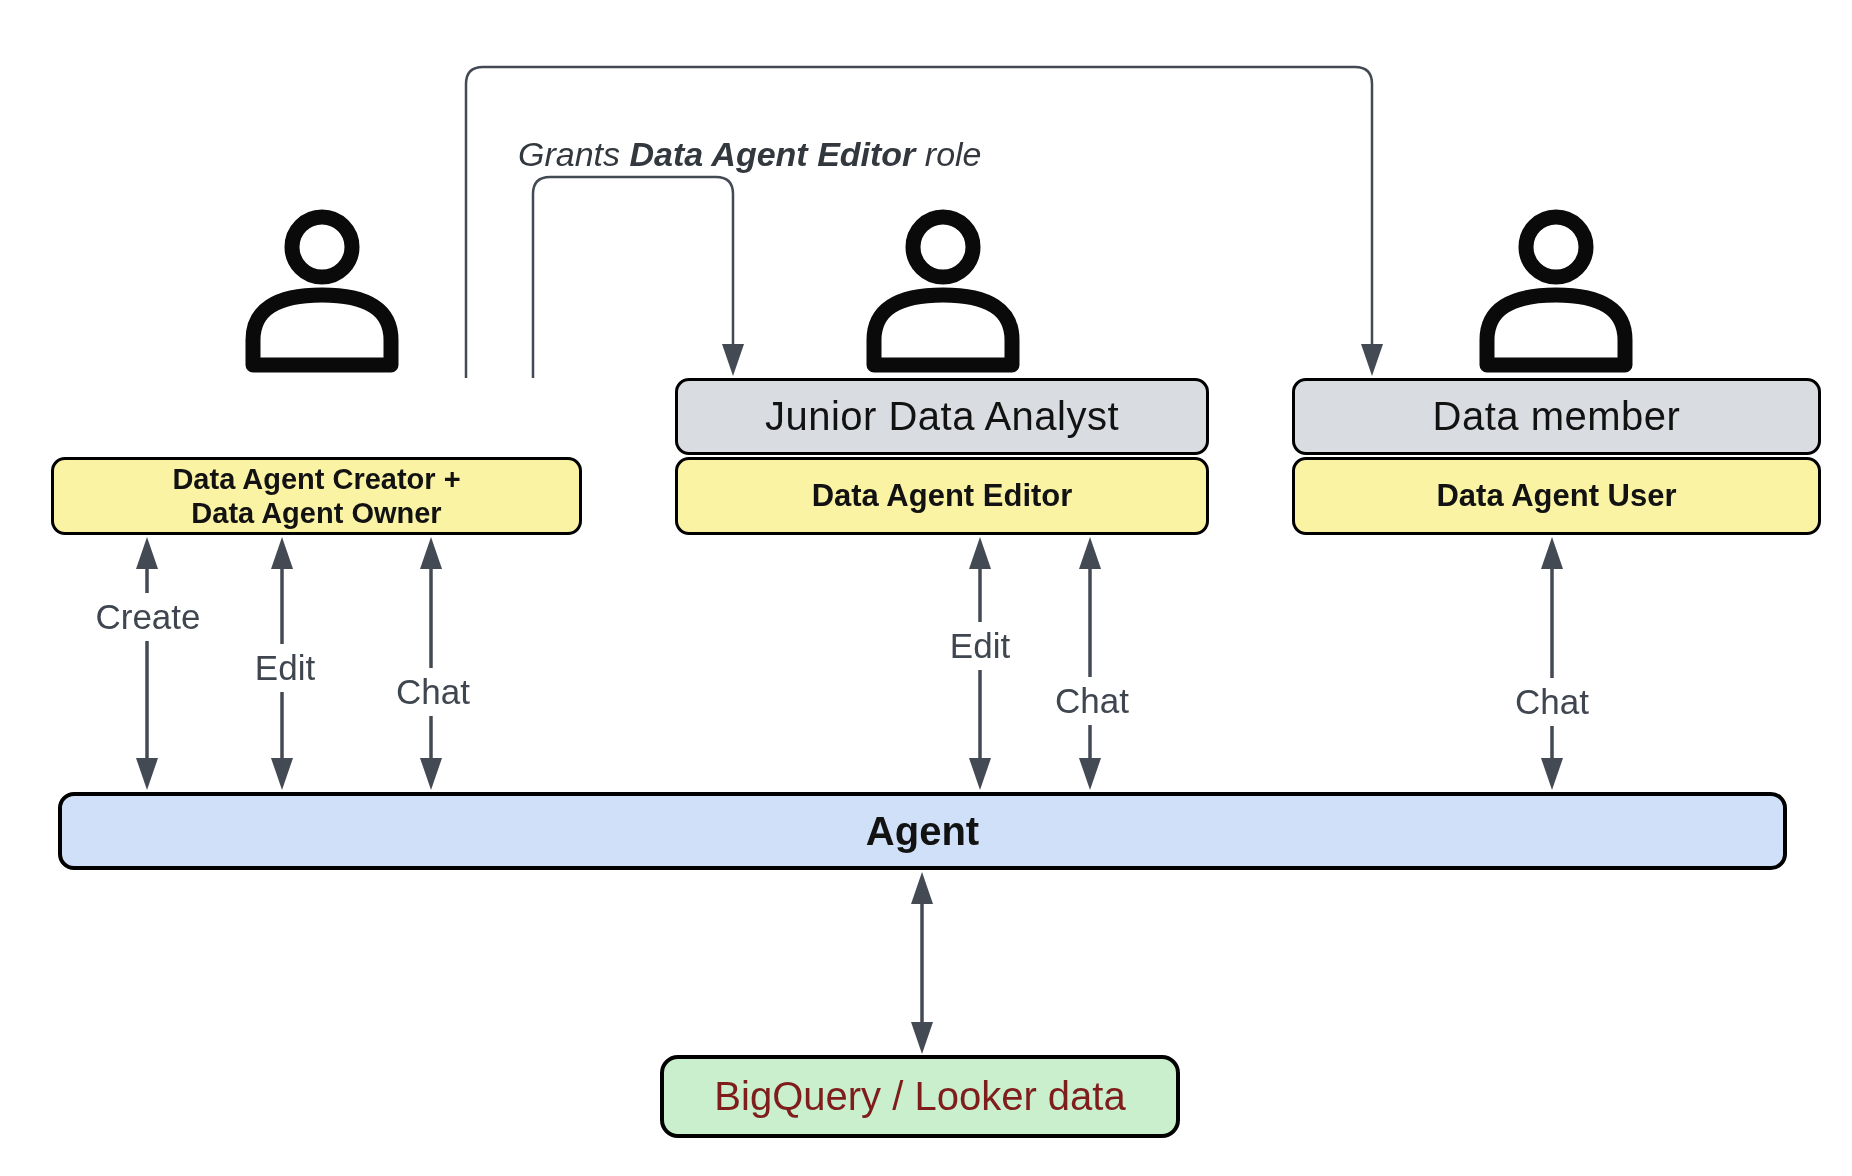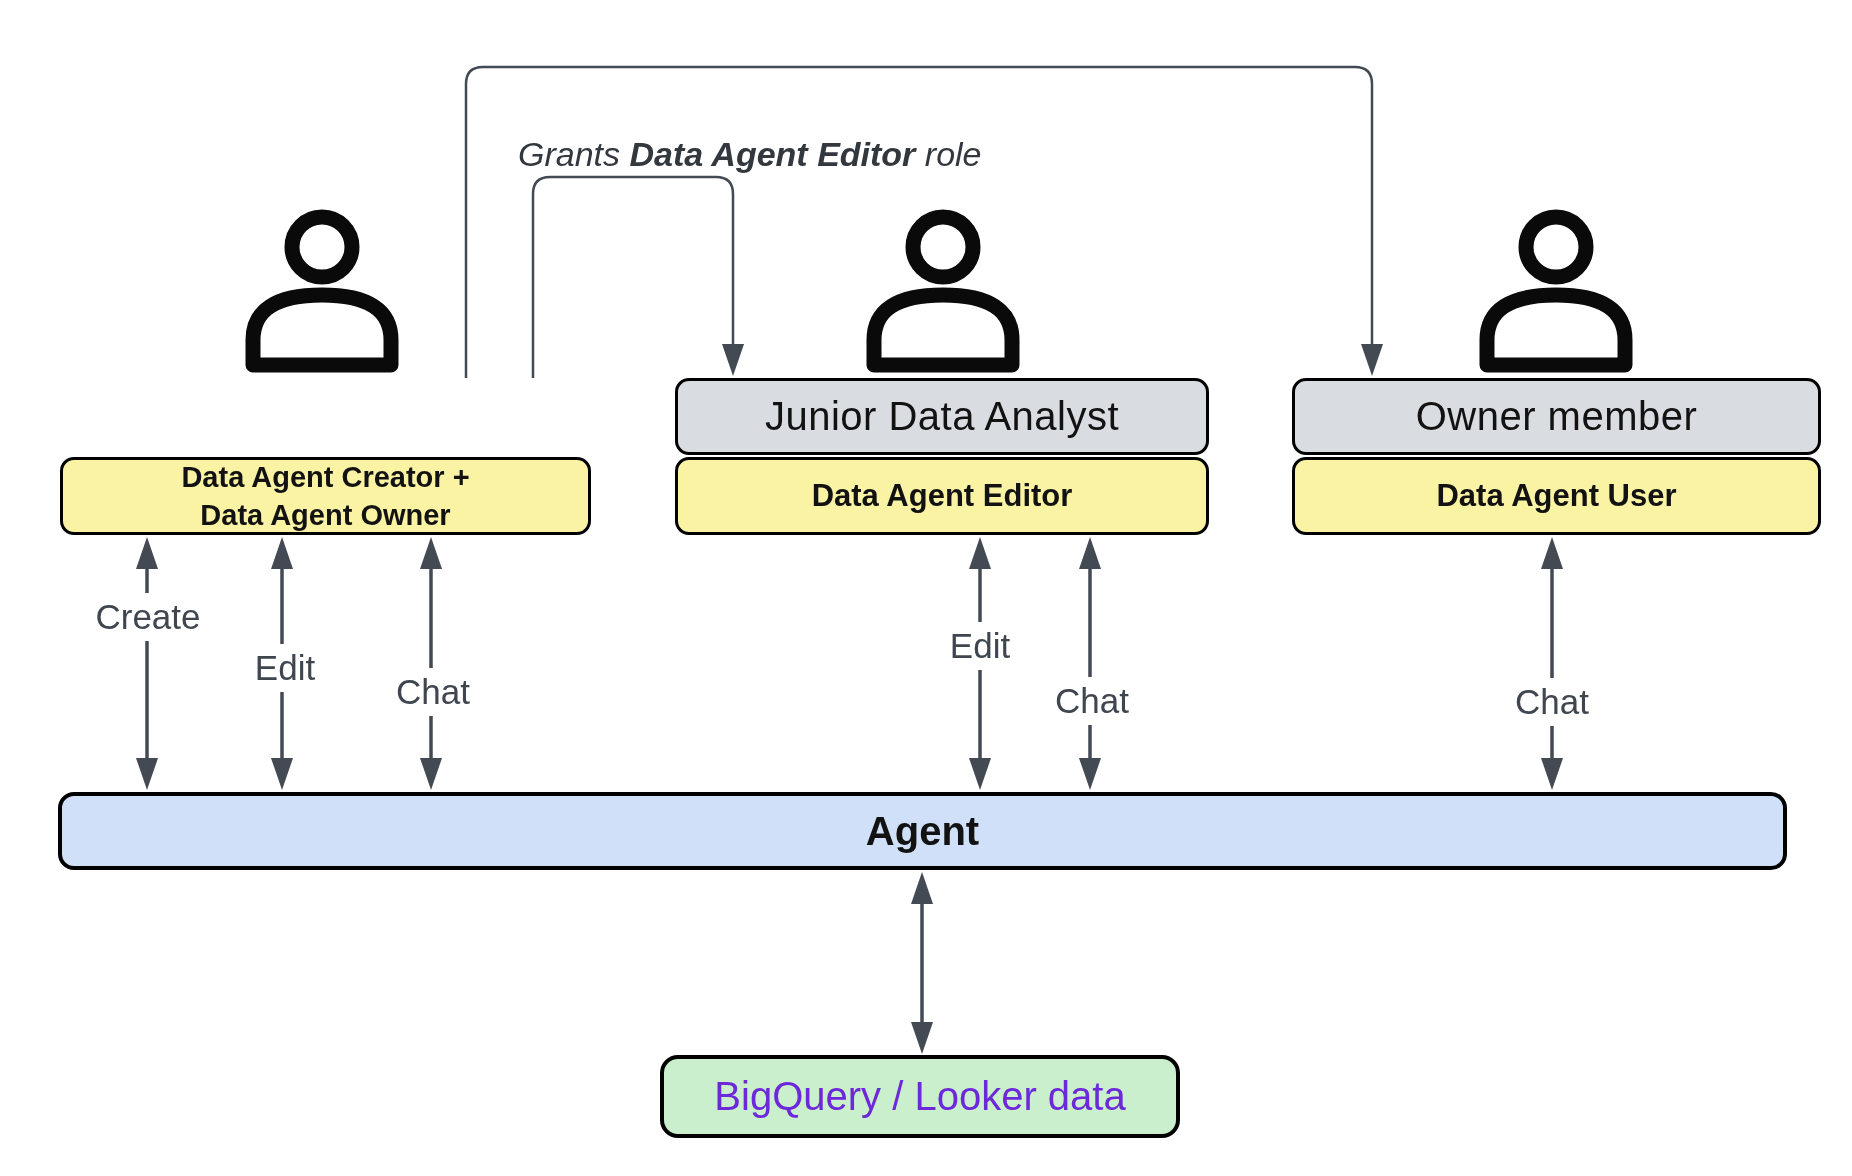--- a/index.html
+++ b/index.html
@@ -23,21 +23,21 @@
   }
   .role-box .role-line{display:block;}
   .role-single{font-size:31px;}
   .role-double{font-size:29px;}
   .agent-bar{
     background:var(--agent_fill);border-radius:16px;border-width:4px;
     font-size:40px;color:#121212;font-weight:bold;
   }
   .datastore-box{
     background:var(--datastore_fill);border-radius:18px;border-width:4px;
-    font-size:40px;color:#6d28d9;
+    font-size:40px;color:#7f1d1d;
   }
   .action-label{
     position:absolute;transform:translate(-50%,-50%);
     font-size:35px;color:var(--label_text);background:#fff;padding:4px 9px;
     white-space:nowrap;
   }
   .grant-label{
     position:absolute;font-style:italic;font-size:34px;color:#33383f;white-space:nowrap;
   }
   .grant-label .g-bold{font-weight:bold;}
@@ -109,24 +109,24 @@
   </svg>
   <svg class="person" style="left:1476px;top:207px;" viewBox="0 0 160 170">
     <circle cx="80" cy="40" r="30" fill="none" stroke="#0a0a0a" stroke-width="15"></circle>
     <path d="M 11 158 L 11 133 Q 11 88 80 88 Q 149 88 149 133 L 149 158 Z" fill="none" stroke="#0a0a0a" stroke-width="15" stroke-linejoin="round"></path>
   </svg>
 
   <div class="box actor-box" style="left:675px;top:378px;width:534px;">
     <span>Junior Data Analyst</span>
   </div>
   <div class="box actor-box" style="left:1292px;top:378px;width:529px;">
-    <span>Owner member</span>
+    <span>Data member</span>
   </div>
 
-  <div class="box role-box role-double" style="left:60px;top:457px;width:531px;justify-content:space-between;">
+  <div class="box role-box role-double" style="left:51px;top:457px;width:531px;">
     <span class="role-line">Data Agent Creator +</span>
     <span class="role-line">Data Agent Owner</span>
   </div>
   <div class="box role-box role-single" style="left:675px;top:457px;width:534px;">
     <span class="role-line">Data Agent Editor</span>
   </div>
   <div class="box role-box role-single" style="left:1292px;top:457px;width:529px;">
     <span class="role-line">Data Agent User</span>
   </div>
 

